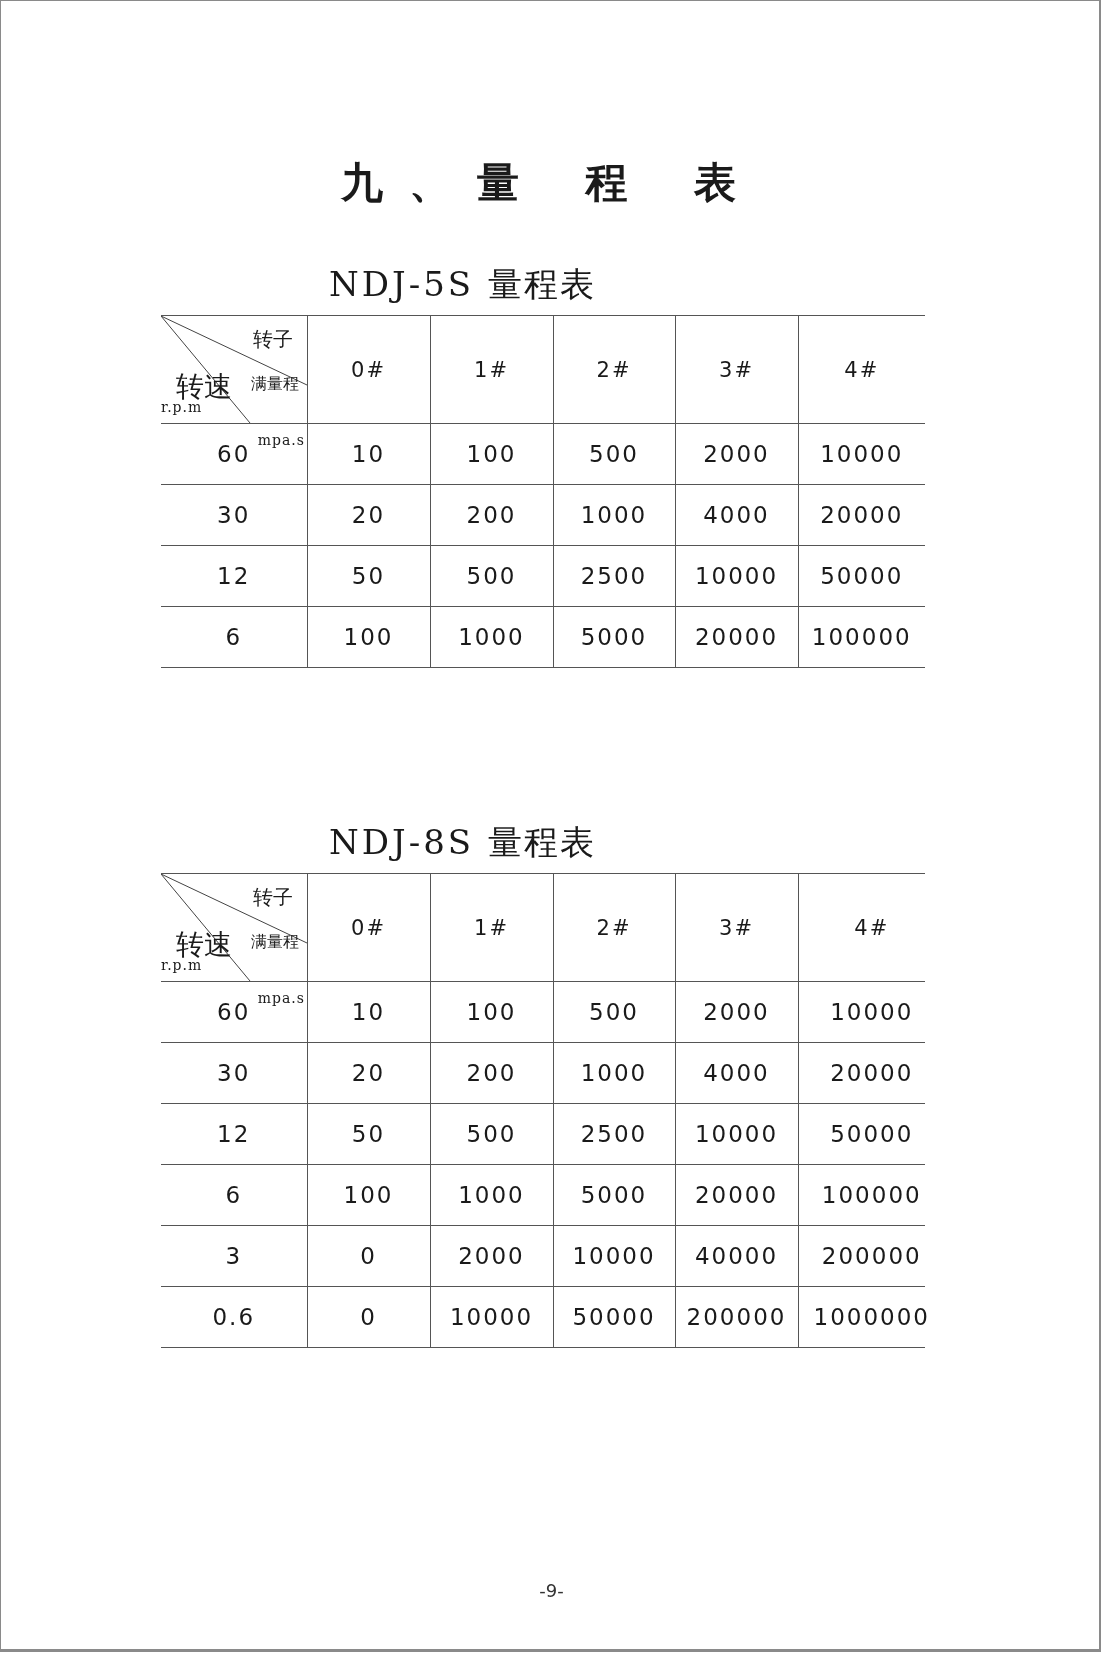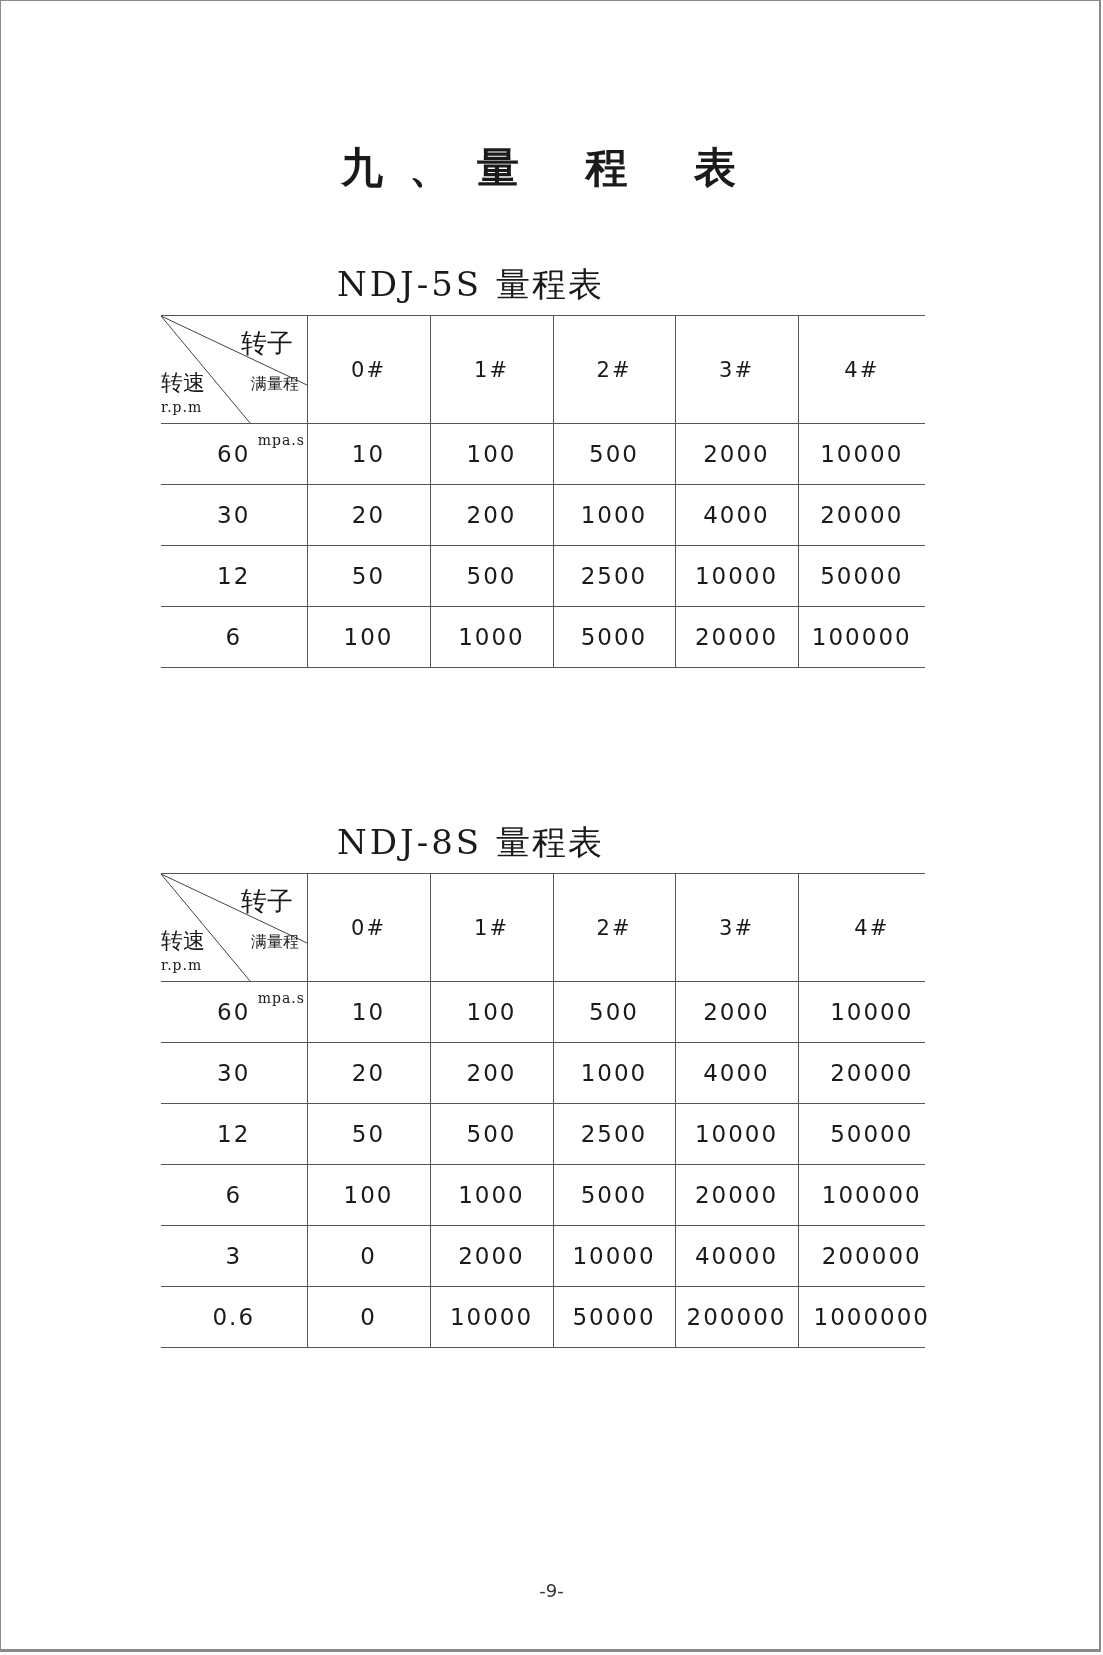--- a/index.html
+++ b/index.html
@@ -1,37 +1,37 @@
 <!DOCTYPE html>
 <html><head>
 <meta charset="utf-8">
 <style>
   html, body { margin: 0; padding: 0; background: #ffffff; }
   body { width: 1103px; height: 1655px; position: relative; overflow: hidden;
          font-family: "DejaVu Serif", "Liberation Serif", serif; color: #1a1a1a; }
   .page-border { position: absolute; left: 0; top: 0; width: 1101px; height: 1652px;
                  border: 1px solid #8a8a8a; border-bottom-width: 3px; border-right-width: 2px; box-sizing: border-box; }
-  .main-title { position: absolute; left: 0; width: 1103px; top: 140px; text-align: center;
+  .main-title { position: absolute; left: 0; width: 1103px; top: 155px; text-align: center;
                 font-family: "DejaVu Sans", sans-serif; font-size: 42px; font-weight: bold;
                 letter-spacing: 26px; }
-  .sub-title { position: absolute; left: 8px; width: 925px; text-align: center;
+  .sub-title { position: absolute; left: 0; width: 925px; text-align: center;
                font-size: 34px; letter-spacing: 3px; }
   .sub-title .cjk { font-family: "DejaVu Sans", sans-serif; letter-spacing: 2px; }
   table.range { position: absolute; left: 161px; width: 764px; border-collapse: collapse;
                 table-layout: fixed; font-family: "DejaVu Sans", sans-serif; }
   table.range td { border-top: 1.5px solid #555; border-bottom: 1.5px solid #555;
                    border-left: 1px solid #555; text-align: center; font-size: 23px;
                    letter-spacing: 2px; padding: 0; white-space: nowrap; overflow: visible; }
   table.range td:first-child { border-left: none; }
   table.range tr.data td { height: 60px; }
   table.range tr.head td { height: 107px; font-size: 21px; }
   .corner { position: relative; width: 146px; height: 107px; }
   .corner svg { position: absolute; left: 0; top: 0; }
-  .corner .rotor { position: absolute; right: 14px; top: 10px; font-size: 26px; letter-spacing: 0; }
-  .corner .speed { position: absolute; left: 0px; top: 52px; font-size: 22px; letter-spacing: 0; }
+  .corner .rotor { position: absolute; right: 14px; top: 10px; font-size: 20px; letter-spacing: 0; }
+  .corner .speed { position: absolute; left: 15px; top: 52px; font-size: 28px; letter-spacing: 0; }
   .corner .range-lbl { position: absolute; right: 8px; top: 58px; font-size: 16px; letter-spacing: 0; }
   .corner .rpm { position: absolute; left: 0px; top: 83px; font-size: 14px; font-family: "DejaVu Serif", serif; letter-spacing: 1px; }
   .corner .mpas { position: absolute; right: 2px; top: 85px; font-size: 14px; font-family: "DejaVu Serif", serif; letter-spacing: 1px; margin-top: 31px; }
   .overflow-cell span { position: relative; left: 10px; }
   .footer { position: absolute; left: 0; width: 1103px; top: 1580px; text-align: center;
             font-family: "DejaVu Sans", sans-serif; font-size: 18px; color: #333; }
 </style>
 </head>
 <body>
 

